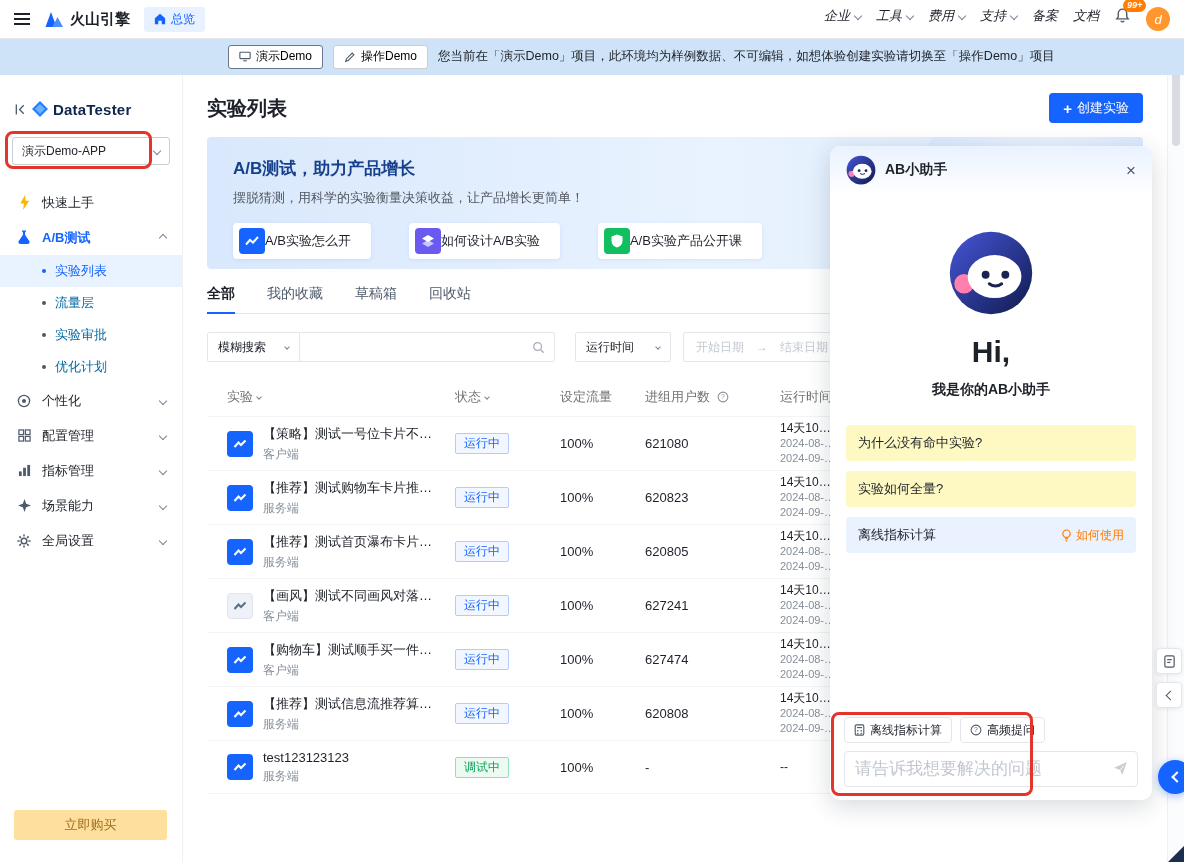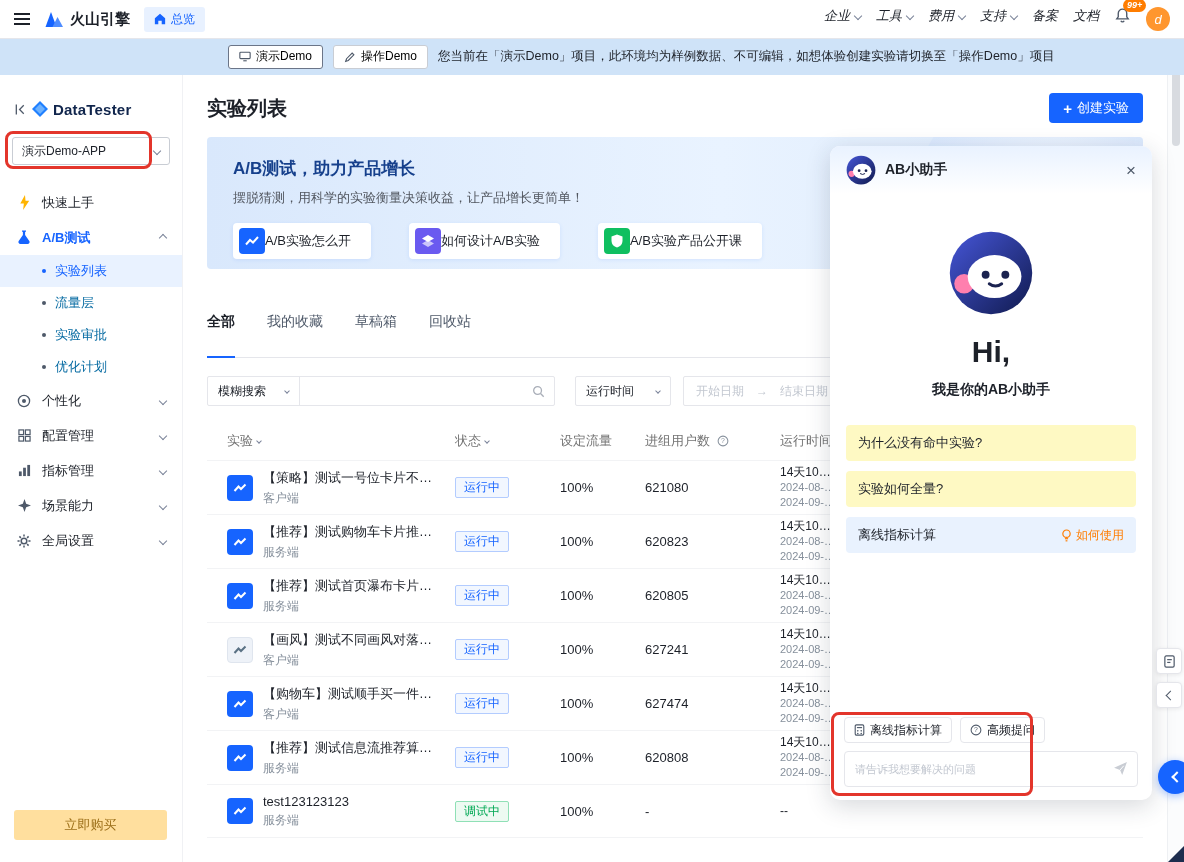--- a/index.html
+++ b/index.html
@@ -59,21 +59,21 @@
   .banner { margin-top:14px; height:132px; border-radius:4px; background:linear-gradient(90deg,#d9e8fc 0%,#e9f3ff 55%,#dbe9fc 100%); padding:20px 26px; position:relative; overflow:hidden; }
   .banner::after { content:""; position:absolute; right:-30px; top:-60px; width:260px; height:260px; border-radius:50%; background:radial-gradient(circle at 55% 45%, rgba(255,255,255,.55), rgba(120,170,255,.18)); }
   .banner-title { font-size:17px; font-weight:bold; color:#16408c; }
   .banner-sub { margin-top:9px; font-size:13px; color:#51565f; }
   .banner-cards { margin-top:16px; display:flex; gap:38px; position:relative; z-index:1; }
   .bcard { background:#fff; border-radius:4px; display:flex; align-items:center; padding:5px 20px 5px 6px; box-shadow:0 1px 4px rgba(22,100,255,.10); cursor:pointer; font-size:13px; }
   .bcard .bic { width:26px; height:26px; border-radius:4px; display:flex; align-items:center; justify-content:center; }
   .bic.blue { background:#1664ff; } .bic.purple { background:#6a5af0; } .bic.green { background:#0fbf60; }
 
   .tabs { margin-top:16px; display:flex; gap:32px; font-size:14px; color:#4e5969; border-bottom:1px solid #e5e6eb; }
-  .tab { padding-bottom:26px; cursor:pointer; position:relative;margin-top:28px; }
+  .tab { padding-bottom:10px; cursor:pointer; position:relative; }
   .tab.active { color:#1d2129; font-weight:600; }
   .tab.active::after { content:""; position:absolute; left:0; right:0; bottom:-1px; height:2px; background:#1664ff; }
 
   .filters { margin-top:18px; display:flex; align-items:center; }
   .combo { display:flex; align-items:center; border:1px solid #e5e6eb; border-radius:2px; height:30px; width:348px; }
   .combo-select { width:92px; height:100%; display:flex; align-items:center; padding:0 10px; border-right:1px solid #e5e6eb; font-size:12px; cursor:pointer; }
   .combo-select .chev { margin-left:auto; }
   .combo input { flex:1; border:none; outline:none; height:100%; padding:0 8px; font-family:inherit; font-size:12px; }
   .f-select { margin-left:20px; width:96px; height:30px; border:1px solid #e5e6eb; border-radius:2px; display:flex; align-items:center; padding:0 10px; font-size:12px; cursor:pointer; }
   .f-select .chev { margin-left:auto; }
@@ -107,21 +107,21 @@
   .as-hi { font-size:30px; font-weight:bold; margin-top:16px; color:#1d2129; }
   .as-intro { font-size:14px; font-weight:bold; margin-top:12px; }
   .chips { margin-top:26px; display:flex; flex-direction:column; gap:10px; }
   .chip { height:36px; background:#fef9c3; border-radius:4px; display:flex; align-items:center; padding:0 12px; font-size:13px; color:#1d2129; text-align:left; cursor:pointer; }
   .chip.hl { background:#e9f2fe; }
   .chip .howto { margin-left:auto; display:flex; align-items:center; gap:4px; color:#ff7d00; font-size:12px; cursor:pointer; }
   .as-footer { padding:0 14px 13px; }
   .qa-row { display:flex; gap:8px; margin-bottom:8px; }
   .qa-btn { height:26px; border:1px solid #e5e6eb; border-radius:4px; background:#fff; display:flex; align-items:center; gap:5px; padding:0 9px; font-size:12px; color:#1d2129; cursor:pointer; font-family:inherit; }
   .chat-input-wrap { position:relative; }
-  .chat-input-wrap input { width:100%; height:36px; border:1px solid #e5e6eb; border-radius:4px; padding:0 34px 0 10px; font-size:11px; outline:none; font-family:inherit; }
+  .chat-input-wrap input { width:100%; height:36px; border:1px solid #e5e6eb; border-radius:4px; padding:0 34px 0 10px; font-size:17px; outline:none; font-family:inherit; }
   .chat-input-wrap input::placeholder { color:#c2c7d0; }
   .send-ic { position:absolute; right:10px; top:10px; }
 
   
   .red-anno { position:absolute; border:3px solid #e3352b; border-radius:8px; z-index:10; pointer-events:none; }
   .anno-selector { left:5px; top:131px; width:147px; height:38px; }
   .anno-chat { left:831px; top:712px; width:202px; height:84px; }
 
   .scrollbar { position:absolute; right:0; top:38px; bottom:0; width:17px; background:#fbfcfd; border-left:1px solid #eef0f3; z-index:3; }
   .sb-up { position:absolute; top:5px; left:4px; width:0; height:0; border-left:4px solid transparent; border-right:4px solid transparent; border-bottom:6px solid #4d78d9; }

